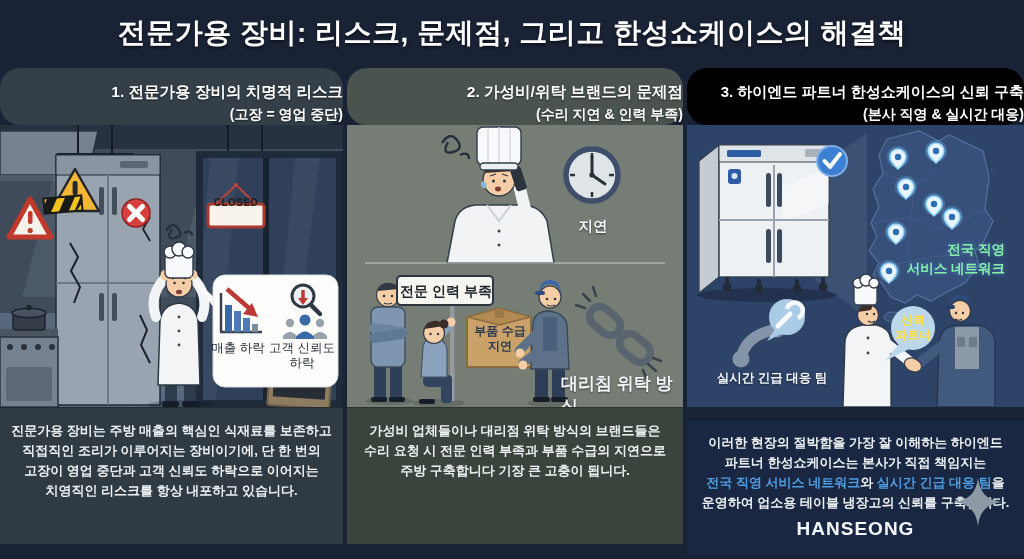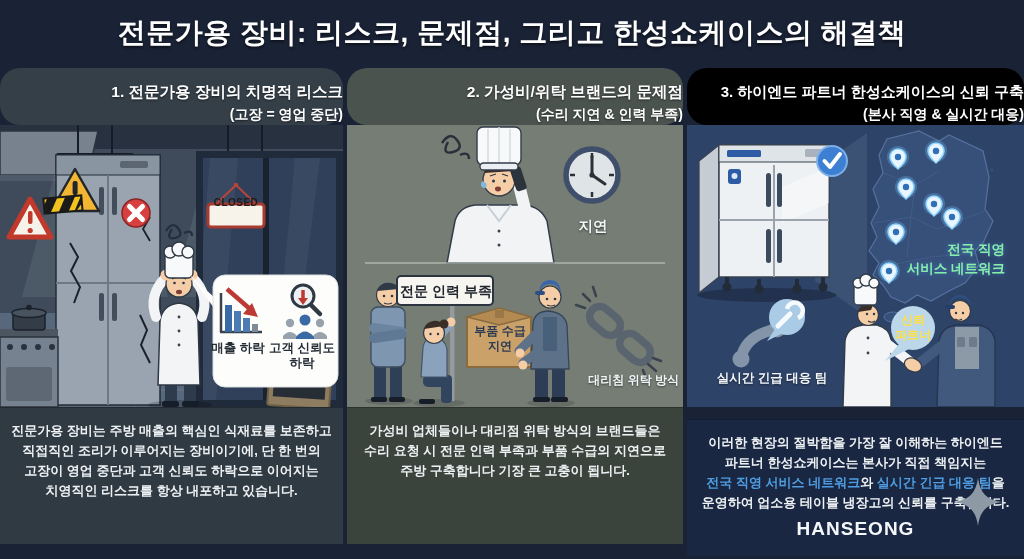--- a/index.html
+++ b/index.html
@@ -20,30 +20,30 @@
   .scene svg{position:absolute;left:0;top:0;}
   .scene1{background:#3f4b5a;} .scene2{background:#757d74;} .scene3{background:#2e4368;}
   .band{height:137px;box-sizing:border-box;padding-top:13px;text-align:center;
     font-size:13px;font-weight:700;line-height:20px;color:#eef1f4;border-top:1px solid rgba(0,0,0,.25);}
   .p1 .band{background:#2f3a42;} .p2 .band{background:#3a443d;} .p3 .band{background:#192742;margin-top:12px;}
   .band p{margin:0;}
   .hl{color:#4f9de2;}
   .olabel{position:absolute;pointer-events:none;}
   .closed-label{left:208px;top:68px;width:56px;height:20px;line-height:20px;text-align:center;
     font-size:10px;font-weight:800;color:#1d1d1d;letter-spacing:0.5px;}
-  .lbl-dark{font-size:12.5px;font-weight:700;color:#242c35;line-height:15px;text-align:center;}
+  .lbl-dark{font-size:12.5px;font-weight:400;color:#242c35;line-height:15px;text-align:center;}
   .lbl-sales{left:211px;top:216px;width:54px;}
   .lbl-trust{left:264px;top:216px;width:76px;}
   .lbl-delay{left:227px;top:92px;width:38px;text-align:center;font-size:14.5px;font-weight:800;
     color:#f4f7f9;text-shadow:0 1px 2px rgba(0,0,0,.6);}
   .lbl-shortage{left:52px;top:153px;width:94px;height:26px;line-height:26px;text-align:center;
     font-size:14px;font-weight:800;color:#20262e;}
   .lbl-box{left:123px;top:199px;width:60px;text-align:center;font-size:12px;font-weight:800;
     color:#2b3a52;line-height:15px;}
-  .lbl-chain{left:214px;top:247px;width:118px;text-align:right;font-size:12px;font-weight:800;
+  .lbl-chain{left:214px;top:247px;width:118px;text-align:left;font-size:17px;font-weight:800;
     color:#f2f5f7;text-shadow:0 1px 2px rgba(0,0,0,.5);}
   .lbl-map{left:180px;width:138px;text-align:right;font-size:13.5px;font-weight:800;
     color:#86efac;text-shadow:0 0 6px rgba(70,130,200,.8);}
   .lbl-map1{top:116px;} .lbl-map2{top:135px;}
   .lbl-team{left:22px;top:245px;width:126px;text-align:center;font-size:12.5px;font-weight:800;
     color:#f2f6fa;text-shadow:0 1px 2px rgba(0,0,0,.5);}
   .lbl-bubble{left:206px;top:188px;width:40px;text-align:center;font-size:12px;font-weight:800;
     color:#fde047;line-height:15px;}
   .logo{margin-top:6px;font-size:19px;font-weight:800;letter-spacing:1px;color:#f5f7fa;}
   .sparkle{position:absolute;right:20px;bottom:28px;}

